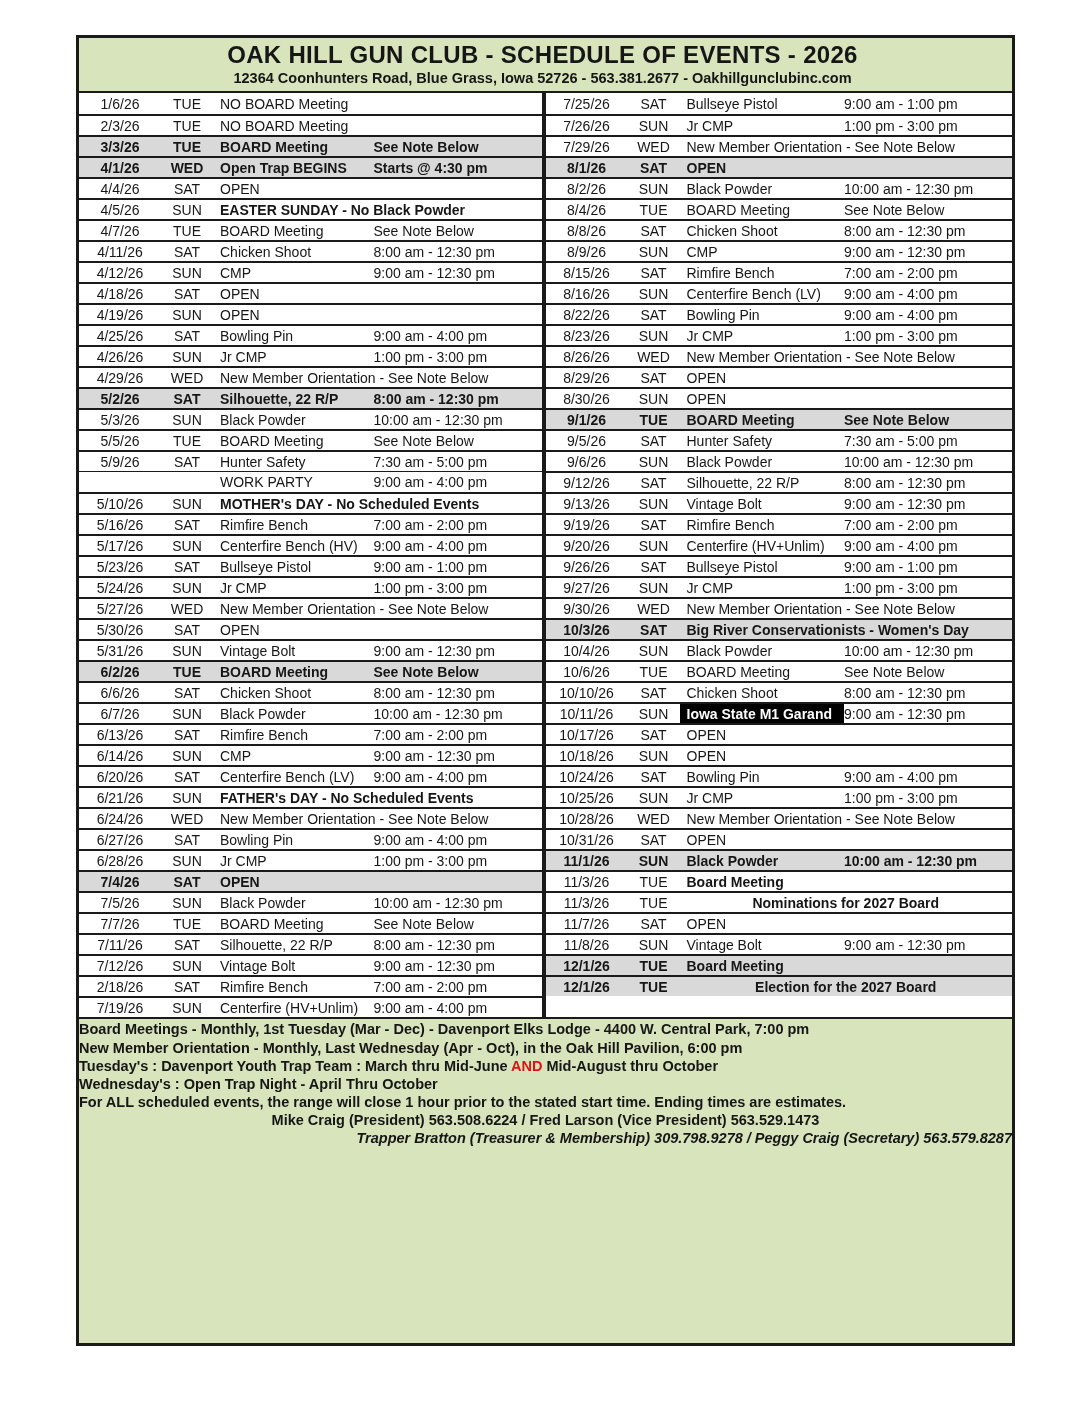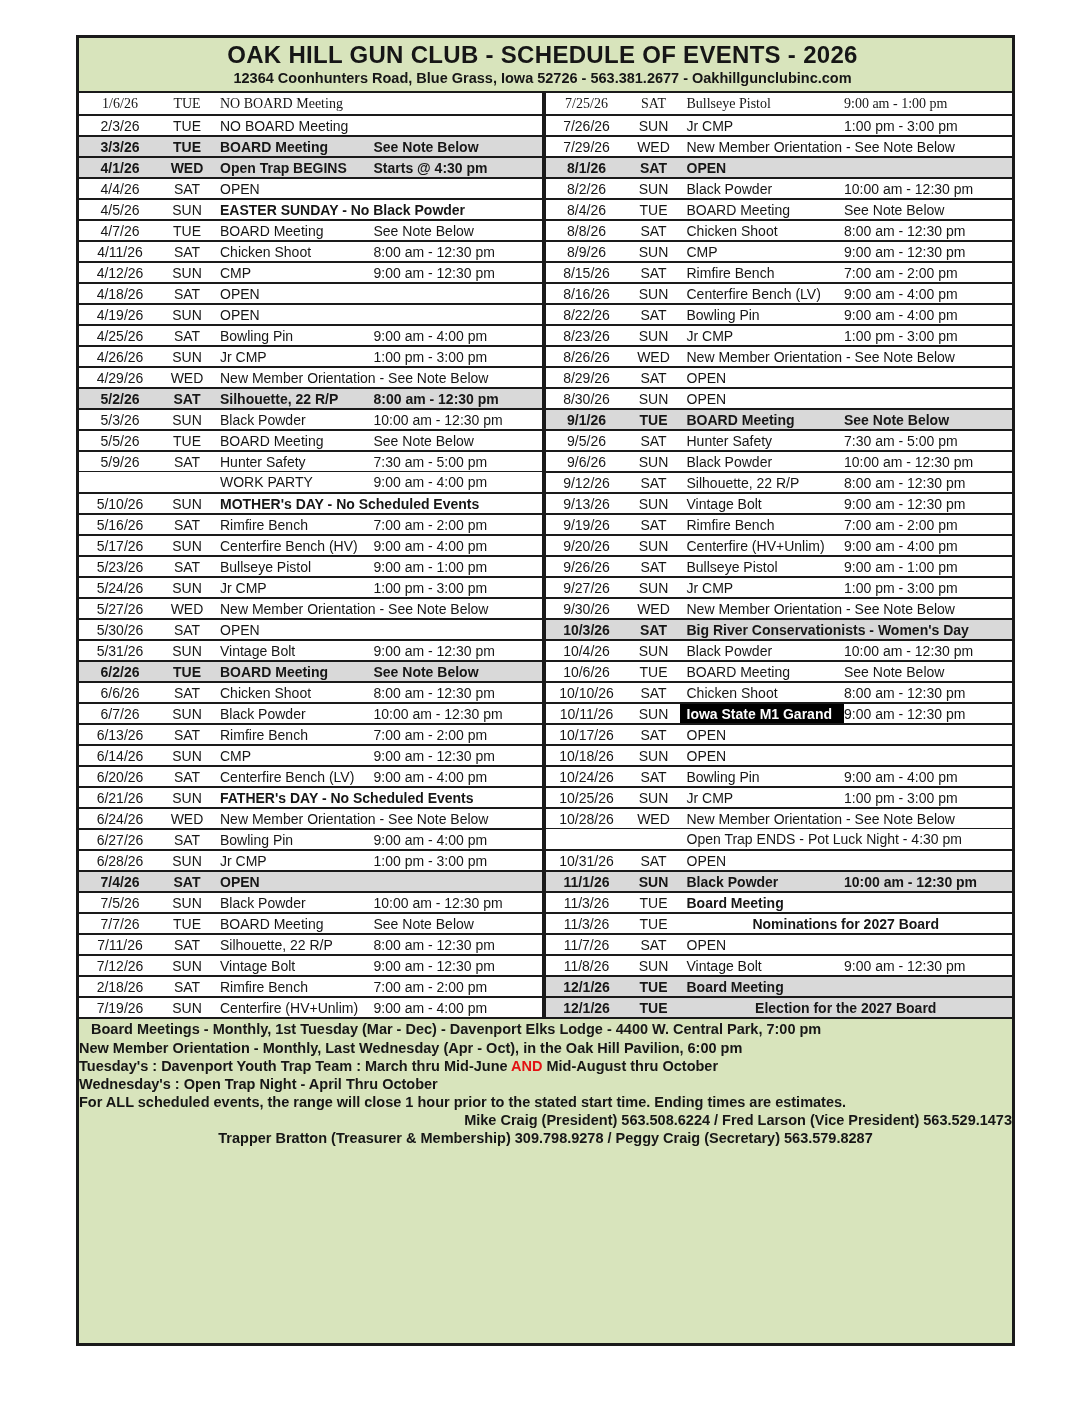--- a/index.html
+++ b/index.html
@@ -30,48 +30,48 @@
   .address{font-size:14.5px;font-weight:bold;margin-top:2px;}
   
   .table{display:flex;}
   .col{width:50%;box-sizing:border-box;}
   .col-left{border-right:4px solid var(--border);}
   .row{
     display:flex;align-items:center;height:21px;box-sizing:border-box;
     border-top:2px solid var(--border);background:#fff;font-size:14px;
     line-height:1;white-space:nowrap;
   }
-  .col .row:first-child{border-top:none;font-family:Liberation Serif, serif;}
+  .col .row:first-child{border-top:none;}
   .row.thin{border-top:1px solid var(--border);}
   .row.gray{background:var(--row-highlight-bg);font-weight:bold;}
   .row.bold .c-event{font-weight:bold;}
   .row.center .c-event{text-align:center;padding-left:0;}
   .row.invert .c-event{
     background:var(--invert-bg);color:var(--invert-text);
     font-weight:bold;align-self:stretch;display:flex;align-items:center;
   }
   .c-date{width:82px;flex:none;text-align:center;}
   .c-day{width:52px;flex:none;text-align:center;}
   .c-event{flex:1 1 auto;padding-left:7px;min-width:0;overflow:visible;}
   .c-time{width:168px;flex:none;}
   
   .doc-footer{
     background:var(--header-bg);border-top:2px solid var(--border);
     height:326px;box-sizing:border-box;font-weight:bold;padding-top:1px;
   }
   .doc-footer p{margin:0;font-size:14.5px;line-height:1.25;}
-  .note-1{margin:25px 14px 0 19px;padding-left:12px;}
+  .note-1{margin:25px 14px 0 19px;}
   .note-2{margin:29px 14px 0 19px;}
   .trap-heading{margin:27px 10px 0 18px;font-size:19px;color:var(--accent-red);letter-spacing:.2px;}
   .trap-sub1{margin:7px 10px 0 76px;}
   .trap-sub2{margin:4px 10px 0 76px;}
   .red-word{color:var(--accent-red);text-align:center;}
   .range-note{margin:28px 10px 0 18px;}
-  .contact-1{margin:26px 0 0 0;text-align:right;}
-  .contact-2{margin:5px 0 0 0;text-align:center;}
+  .contact-1{margin:26px 0 0 0;text-align:center;}
+  .contact-2{margin:5px 0 0 0;text-align:right;font-style:italic;}
 </style>
 </head>
 <body>
 
 <div class="doc">
 
   <header class="doc-header">
     <div class="title">OAK HILL GUN CLUB  -  SCHEDULE OF EVENTS  -  2026</div>
     <div class="address">12364 Coonhunters Road, Blue Grass, Iowa 52726  -  563.381.2677  -  Oakhillgunclubinc.com</div>
   </header>
@@ -523,25 +523,20 @@
         <div class="row">
           <div class="c-date">10/25/26</div>
           <div class="c-day">SUN</div>
           <div class="c-event">Jr CMP</div>
           <div class="c-time">1:00 pm - 3:00 pm</div>
         </div>
         <div class="row">
           <div class="c-date">10/28/26</div>
           <div class="c-day">WED</div>
           <div class="c-event">New Member Orientation - See Note Below</div>
-        </div>
-        <div class="row thin">
-          <div class="c-date"></div>
-          <div class="c-day"></div>
-          <div class="c-event">Open Trap ENDS - Pot Luck Night - 4:30 pm</div>
         </div>
         <div class="row">
           <div class="c-date">10/31/26</div>
           <div class="c-day">SAT</div>
           <div class="c-event">OPEN</div>
         </div>
         <div class="row gray">
           <div class="c-date">11/1/26</div>
           <div class="c-day">SUN</div>
           <div class="c-event">Black Powder</div>

